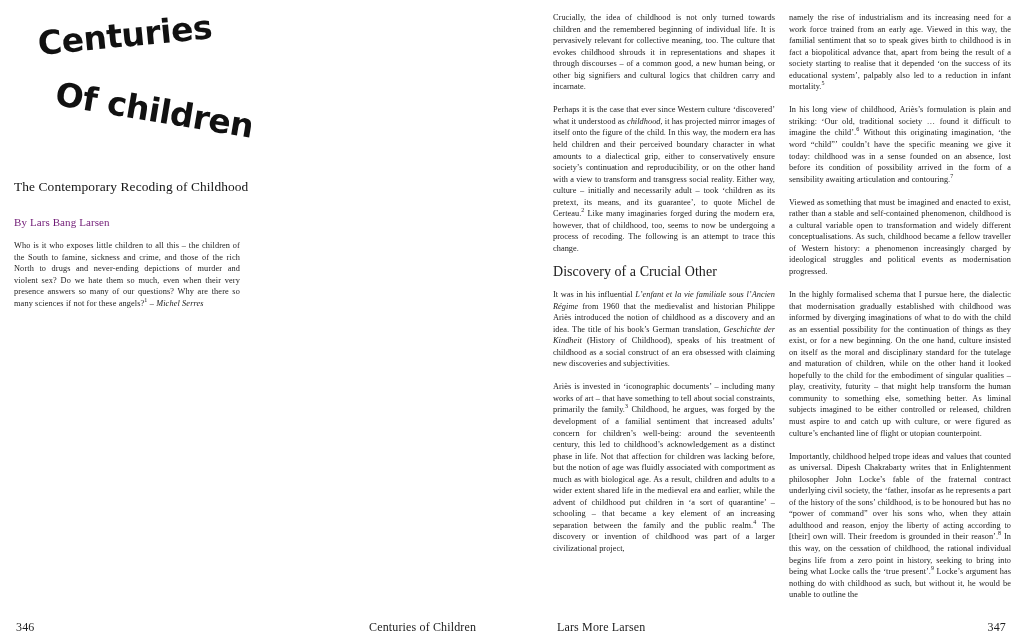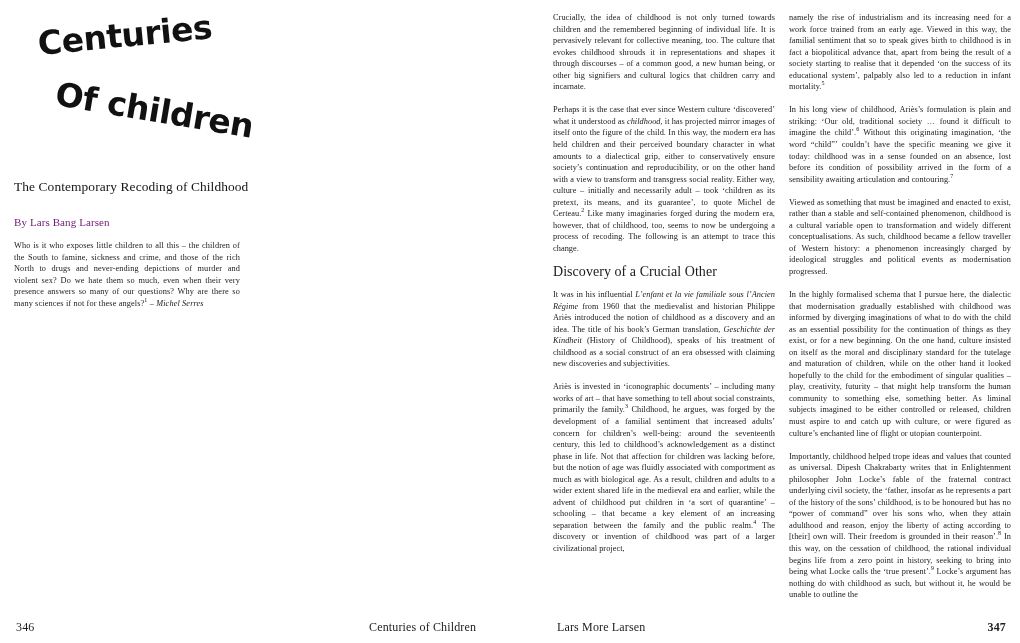--- a/index.html
+++ b/index.html
@@ -154,21 +154,21 @@
     color: #1d1d1d;
   }
   .footer span {
     position: absolute;
     top: 17px;
     white-space: nowrap;
   }
   .f-pageleft  { left: 16px; }
   .f-booktitle { left: 369px; }
   .f-author    { left: 557px; }
-  .f-pageright { right: 14px; font-weight: bold; }
+  .f-pageright { right: 14px; }
 </style>
 </head>
 <body>
 
 <div class="spread">
 
   <div class="page-left">
 
     <div class="logo-block">
       <div class="logo-line logo-l1">Centuries</div>

